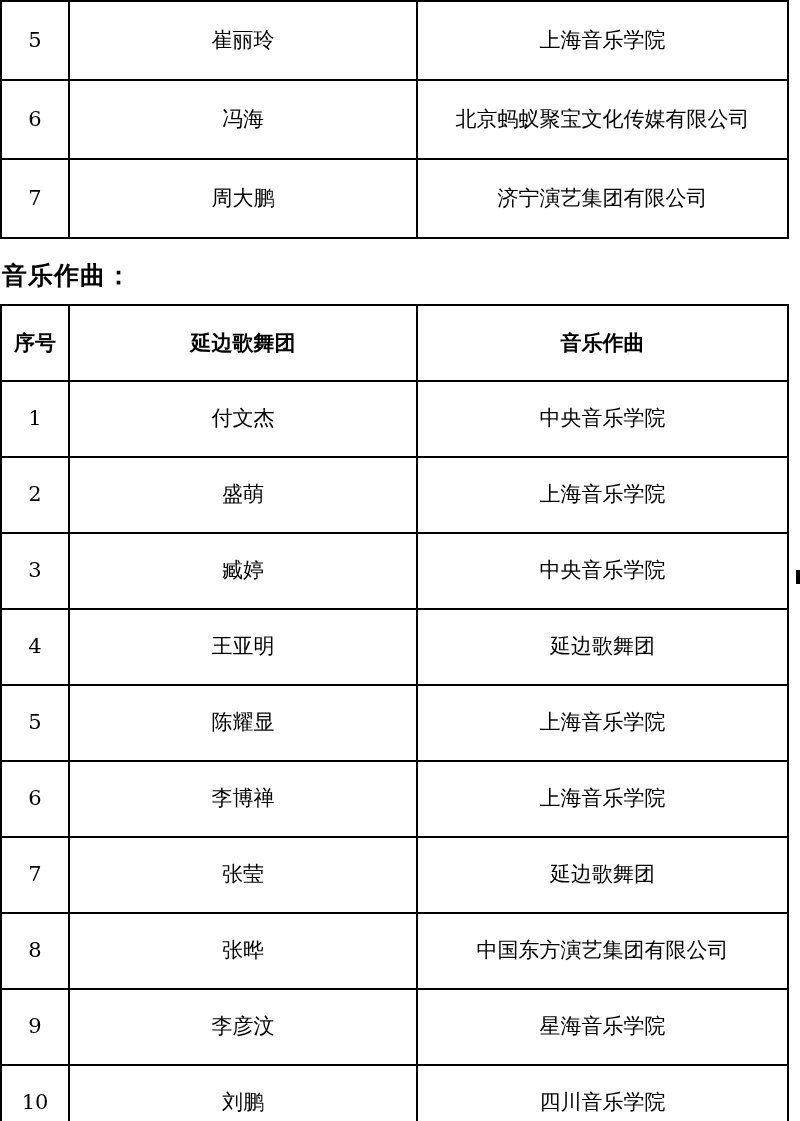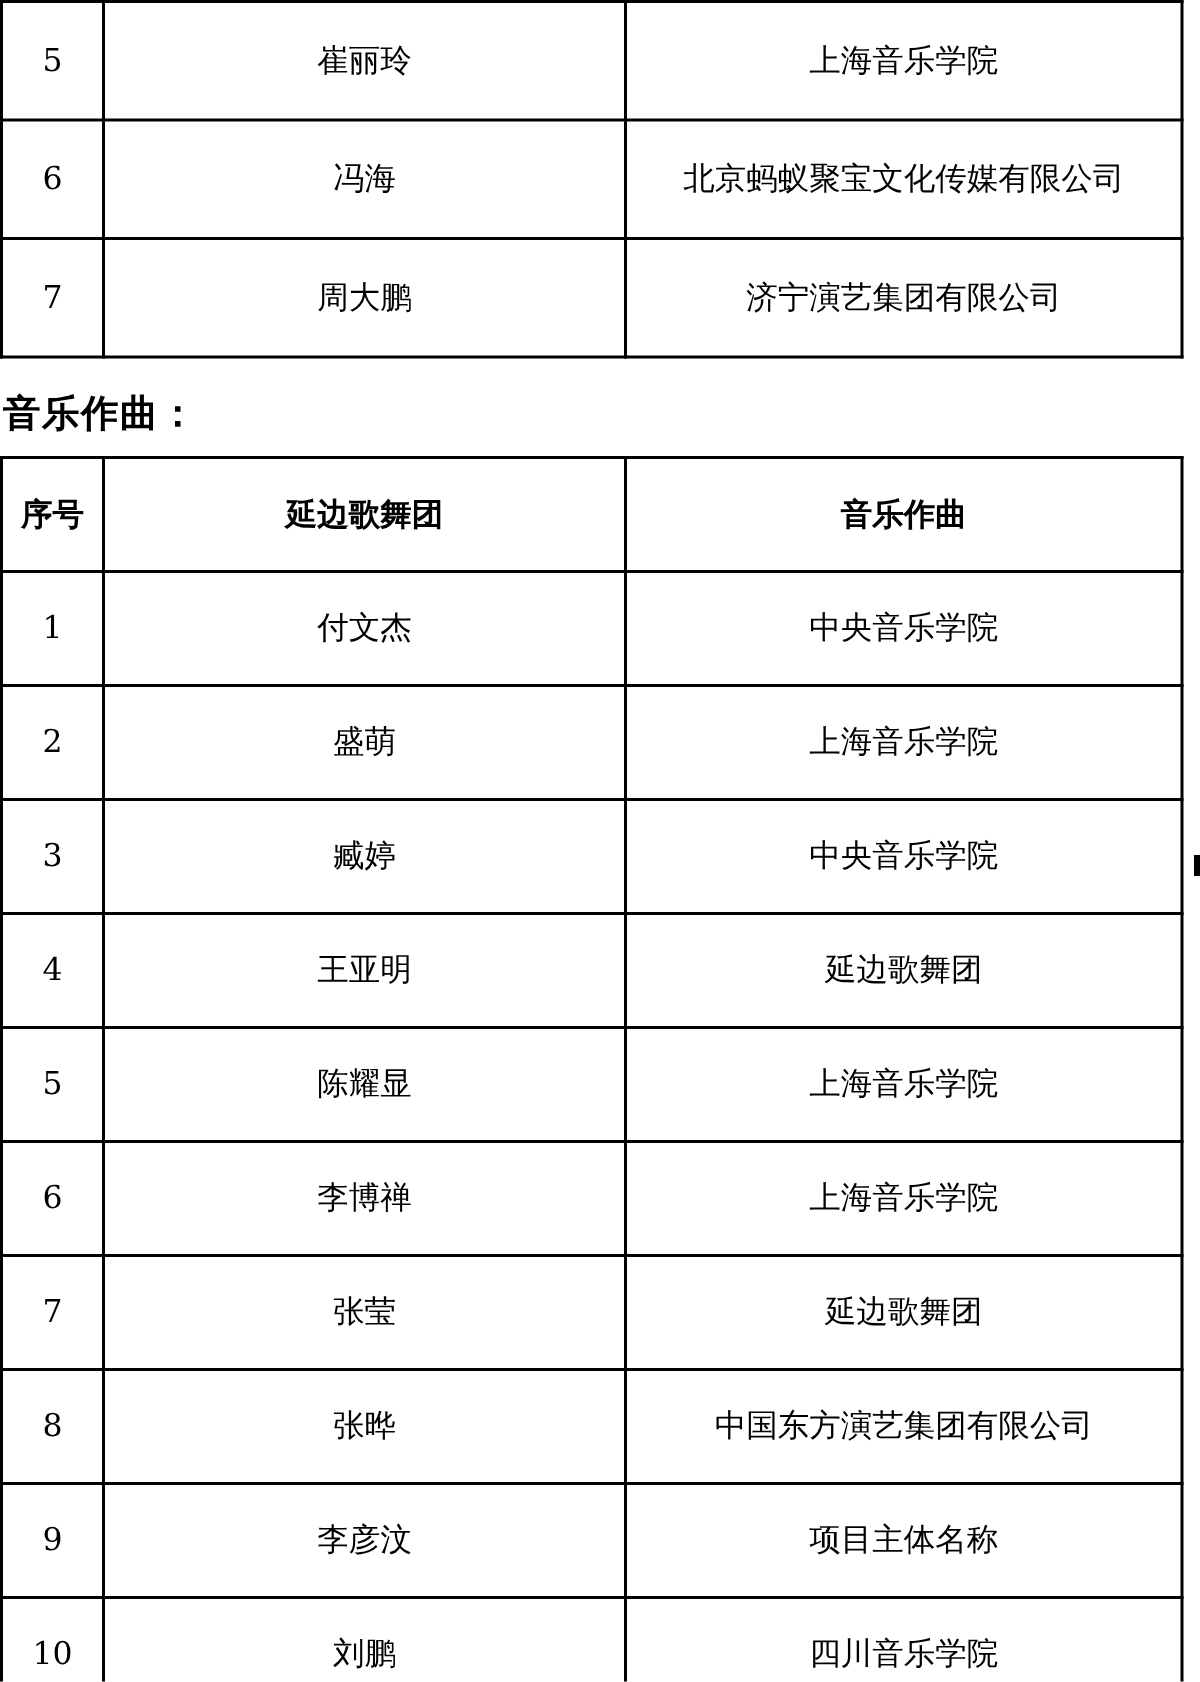--- a/index.html
+++ b/index.html
@@ -151,21 +151,21 @@
         <td>延边歌舞团</td>
       </tr>
       <tr>
         <td>8</td>
         <td>张晔</td>
         <td>中国东方演艺集团有限公司</td>
       </tr>
       <tr>
         <td>9</td>
         <td>李彦汶</td>
-        <td>项目主体名称</td>
+        <td>星海音乐学院</td>
       </tr>
       <tr>
         <td>10</td>
         <td>刘鹏</td>
         <td>四川音乐学院</td>
       </tr>
     </tbody>
   </table>
 
   <div class="edge-mark"></div>

